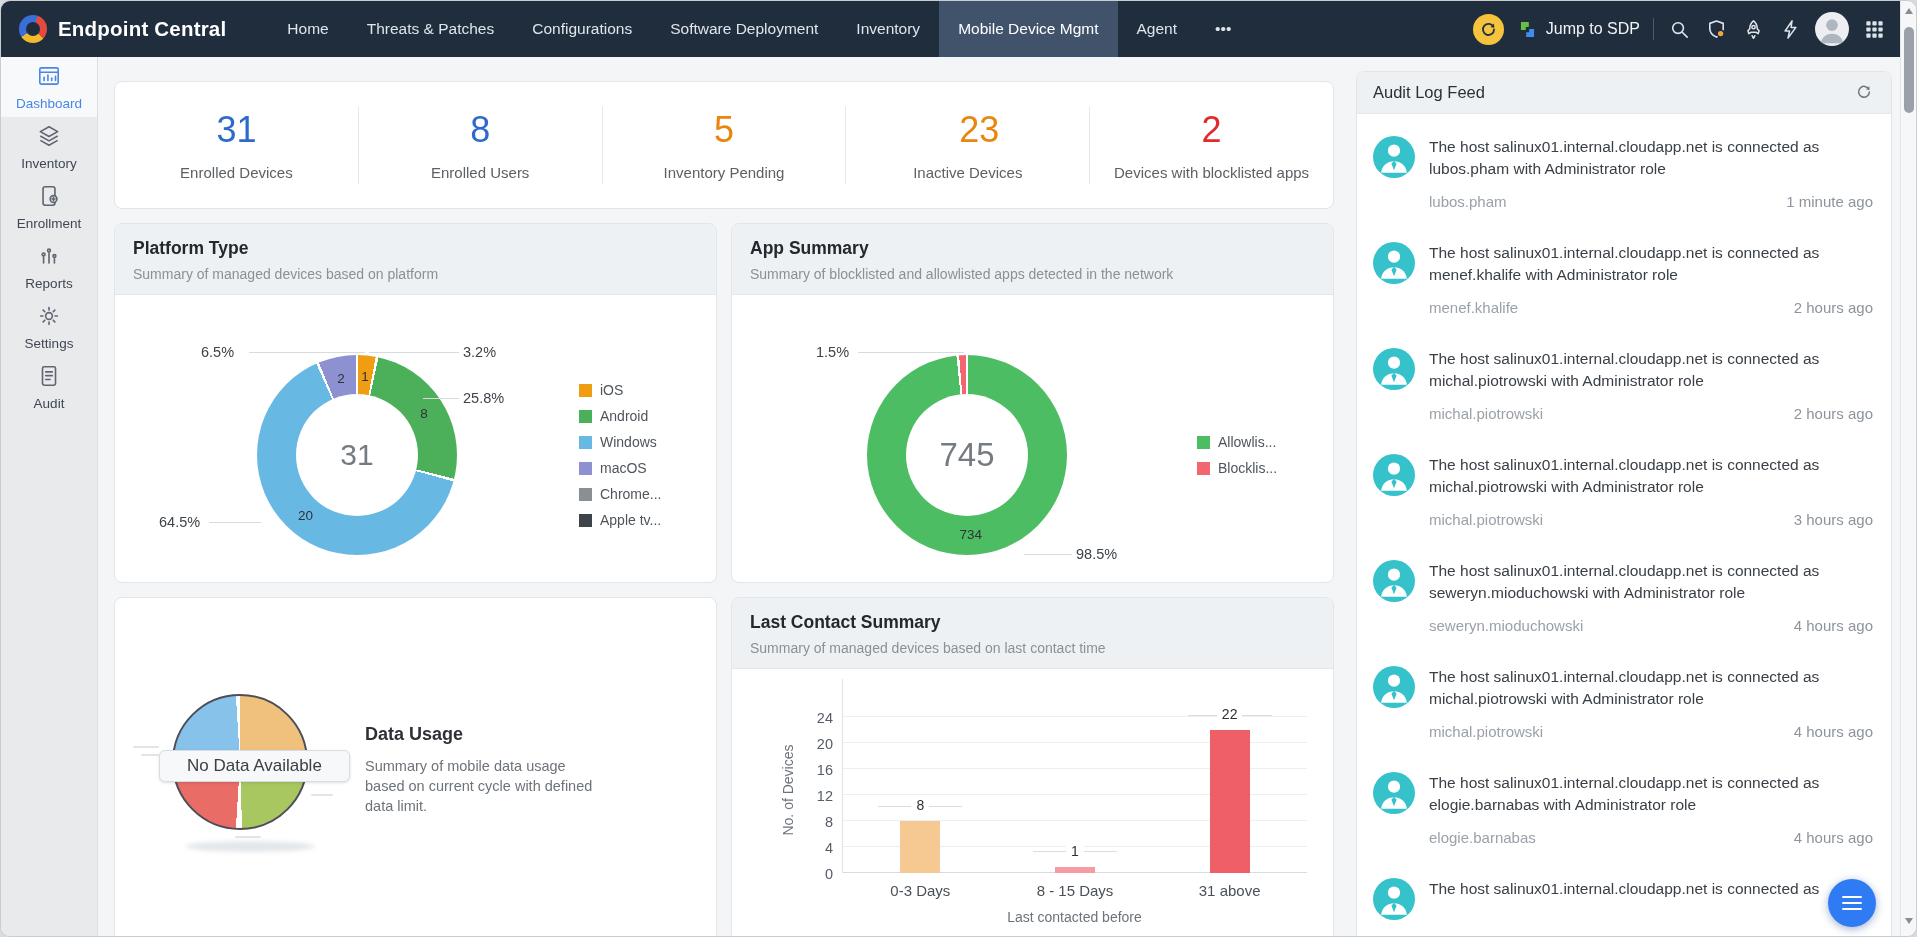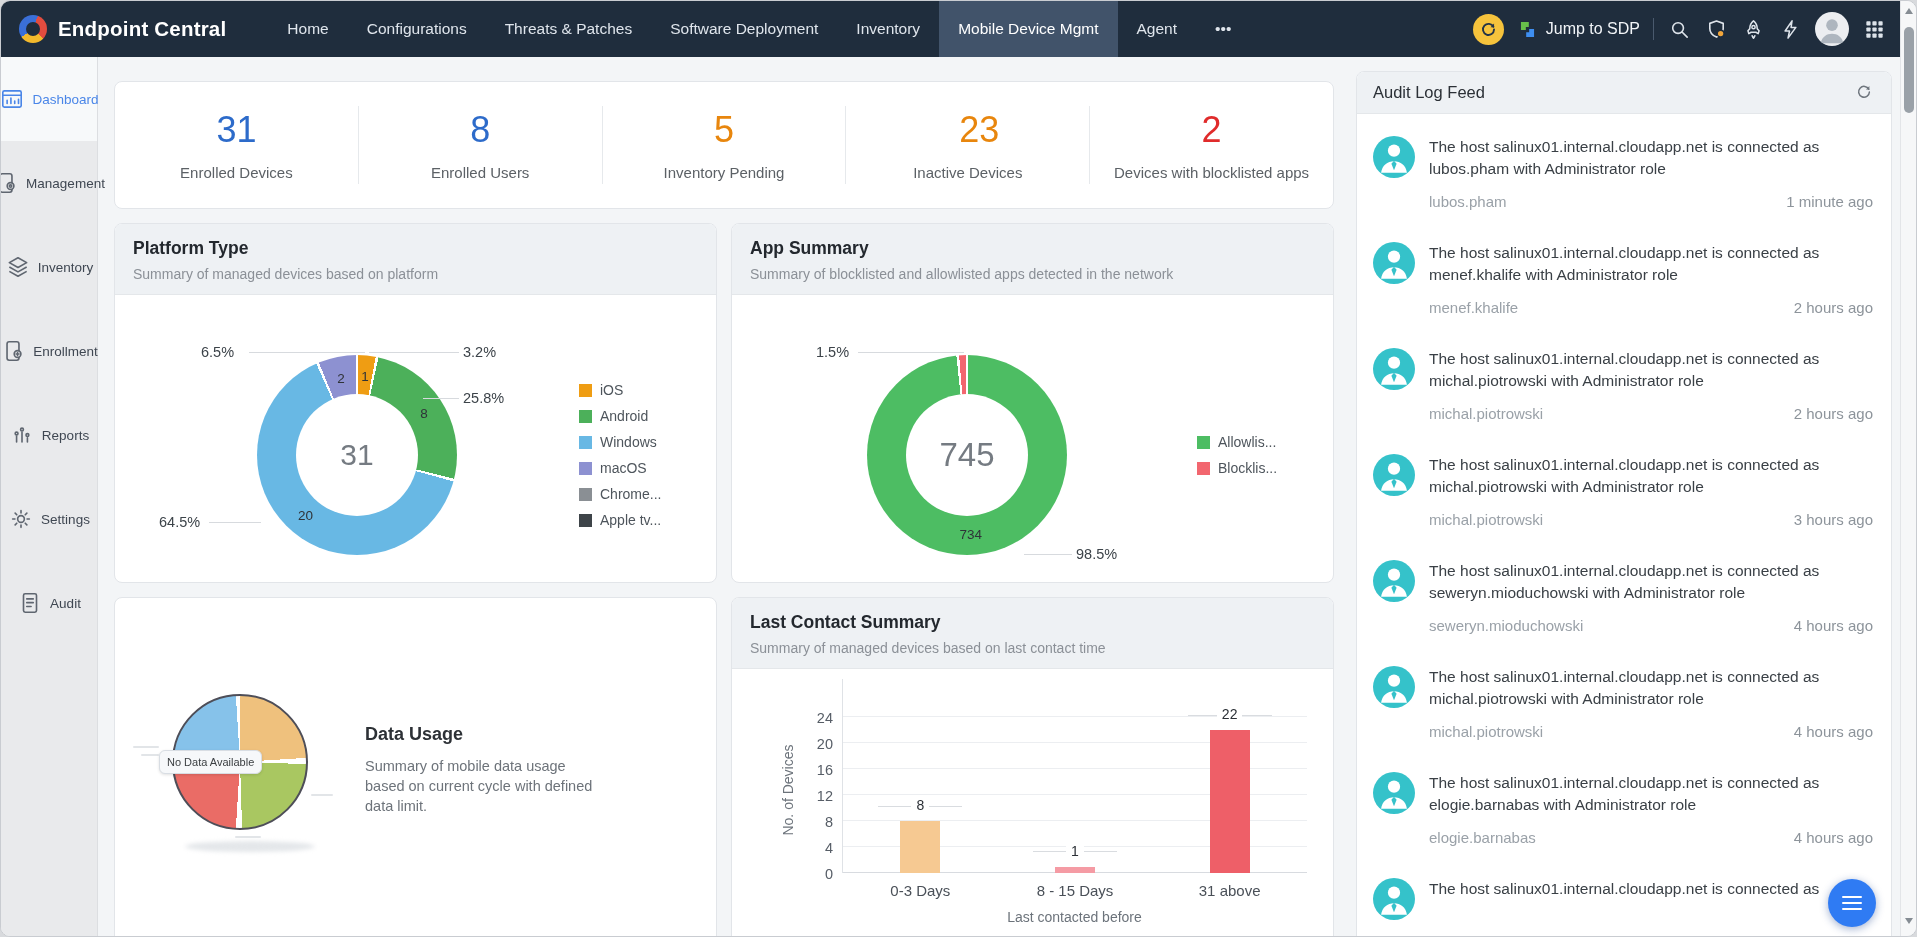--- a/index.html
+++ b/index.html
@@ -23,21 +23,21 @@
   .yellow-circle{width:31px;height:31px;border-radius:50%;background:#f6c33c;display:flex;align-items:center;justify-content:center;}
   .sdp{display:flex;align-items:center;gap:8px;font-size:16px;color:#f2f5f8;white-space:nowrap;}
   .nav-divider{width:1px;height:22px;background:#4a5a6e;}
   .nav-ic{width:24px;height:24px;display:flex;align-items:center;justify-content:center;color:#dde3ea;}
   .nav-ic svg{width:23px;height:23px;}
   .avatar{width:34px;height:34px;border-radius:50%;background:#eceef1;overflow:hidden;display:flex;align-items:flex-end;justify-content:center;}
 
   
   .body-row{position:absolute;top:56px;left:0;width:1901px;bottom:0;display:flex;}
   .sidebar{width:97px;background:#e9eaec;border-right:1px solid #dcdee1;flex-shrink:0;}
-  .side-item{height:84px;display:flex;align-items:center;justify-content:center;
+  .side-item{height:60px;display:flex;flex-direction:column;align-items:center;justify-content:center;
     gap:7px;color:#3f4752;font-size:13.5px;cursor:pointer;}
   .side-item .sic{width:26px;height:26px;color:#5f6670;}
   .side-item .sic svg{width:26px;height:26px;}
   .side-item.active{background:#f7f9fa;color:#4a86e8;}
   .side-item.active .sic{color:#4a86e8;}
 
   .main{flex:1;padding:24px 16px 0 16px;overflow:hidden;}
   .stats-card{height:128px;background:#fff;border:1px solid #e2e5e9;border-radius:8px;
     display:flex;align-items:center;margin-bottom:14px;}
   .stat{flex:1;display:flex;flex-direction:column;align-items:center;justify-content:center;cursor:pointer;}
@@ -80,22 +80,22 @@
   .val-label span{position:relative;background:#fff;padding:0 5px;}
   .ylab{position:absolute;left:56px;top:121px;transform:translate(-50%,-50%) rotate(-90deg);
     font-size:14px;color:#6c737b;white-space:nowrap;}
   .xlab{position:absolute;left:110px;width:465px;top:240px;text-align:center;font-size:14px;color:#6c737b;}
 
   
   .du-pie{position:absolute;left:57px;top:96px;width:136px;height:136px;border-radius:50%;border:2px solid #4e4e58;
     background:conic-gradient(from 0deg,#efc17d 0 24%,#fff 24% 25.5%,#a9c761 25.5% 49.5%,#fff 49.5% 51%,
       #ea6c66 51% 74.5%,#fff 74.5% 76%,#86c2ea 76% 99%,#fff 99% 100%);}
   .du-shadow{position:absolute;left:70px;top:243px;width:130px;height:11px;border-radius:50%;background:#e4e7ea;filter:blur(2px);}
-  .du-pill{position:absolute;left:44px;top:152px;padding:5px 7px;background:#f6f8fa;border:1px solid #d8dde3;
-    border-radius:6px;font-size:11px;color:#3c4043;box-shadow:0 1px 3px rgba(0,0,0,.12);white-space:nowrap;}
+  .du-pill{position:absolute;left:44px;top:152px;padding:5px 27px;background:#f6f8fa;border:1px solid #d8dde3;
+    border-radius:6px;font-size:17px;color:#3c4043;box-shadow:0 1px 3px rgba(0,0,0,.12);white-space:nowrap;}
   .du-title{position:absolute;left:250px;top:126px;font-size:18px;font-weight:700;color:#2d3136;}
   .du-desc{position:absolute;left:250px;top:158px;width:228px;font-size:14.5px;color:#6d737a;line-height:20px;}
   .speed{position:absolute;height:2px;background:#e2e5e8;border-radius:1px;}
 
   
   .audit-panel{width:552px;flex-shrink:0;padding:14px 10px 0 6px;position:relative;}
   .audit-card{background:#fff;border:1px solid #e2e5e9;border-radius:8px;height:960px;overflow:hidden;}
   .audit-header{height:42px;background:#eef1f4;border-bottom:1px solid #e4e7ea;display:flex;align-items:center;
     justify-content:space-between;padding:0 16px;}
   .audit-title{font-size:16.5px;color:#2b3036;}
@@ -131,22 +131,22 @@
 
 <div class="window">
 
   <nav class="topbar">
     <div class="brand">
       <span class="logo"></span>
       <span class="brand-text">Endpoint Central</span>
     </div>
     <div class="nav-items" id="nav-items">
         <div class="nav-item ">Home</div>
+        <div class="nav-item ">Threats &amp; Patches</div>
         <div class="nav-item ">Configurations</div>
-        <div class="nav-item ">Threats &amp; Patches</div>
         <div class="nav-item ">Software Deployment</div>
         <div class="nav-item ">Inventory</div>
         <div class="nav-item active">Mobile Device Mgmt</div>
         <div class="nav-item ">Agent</div>
         <div class="nav-item ">•••</div>
       </div>
     <div class="nav-right">
       <span class="yellow-circle">
         <svg viewBox="0 0 24 24" width="19" height="19" fill="none" stroke="#243447" stroke-width="2.4" stroke-linecap="round">
           <path d="M18.2 8.6A7 7 0 1 0 19 12"></path>
@@ -212,28 +212,20 @@
   <div class="body-row">
 
     <aside class="sidebar" id="sidebar">
         <div class="side-item active">
     <span class="sic"><svg viewBox="0 0 24 24" fill="none" stroke="currentColor" stroke-width="1.5" stroke-linecap="round">
               <rect x="3.5" y="4.5" width="17" height="15" rx="1.5"></rect>
               <path d="M3.5 8.5h17"></path>
               <path d="M7.5 16.2v-3M11 16.2v-5M14.5 16.2v-2.4M18 16.2v-4"></path>
             </svg></span>
     <span>Dashboard</span>
-        </div>
-        <div class="side-item ">
-    <span class="sic"><svg viewBox="0 0 24 24" fill="none" stroke="currentColor" stroke-width="1.5" stroke-linecap="round">
-              <rect x="6.5" y="3.5" width="11" height="17" rx="2"></rect>
-              <circle cx="16.2" cy="14.8" r="3.1" fill="#e9eaec"></circle>
-              <circle cx="16.2" cy="14.8" r="1.1"></circle>
-            </svg></span>
-    <span>Management</span>
         </div>
         <div class="side-item ">
     <span class="sic"><svg viewBox="0 0 24 24" fill="none" stroke="currentColor" stroke-width="1.5" stroke-linejoin="round">
               <path d="M12 3.5L20 8l-8 4.5L4 8z"></path>
               <path d="M4 12l8 4.5 8-4.5"></path>
               <path d="M4 16l8 4.5 8-4.5"></path>
             </svg></span>
     <span>Inventory</span>
         </div>
         <div class="side-item ">

